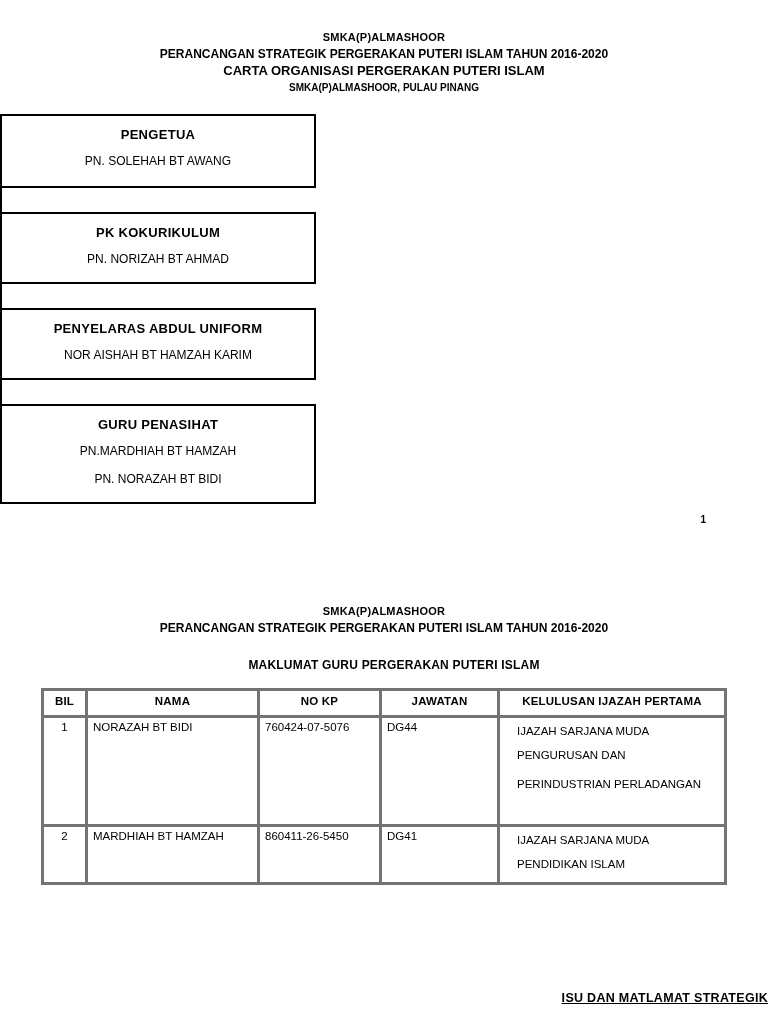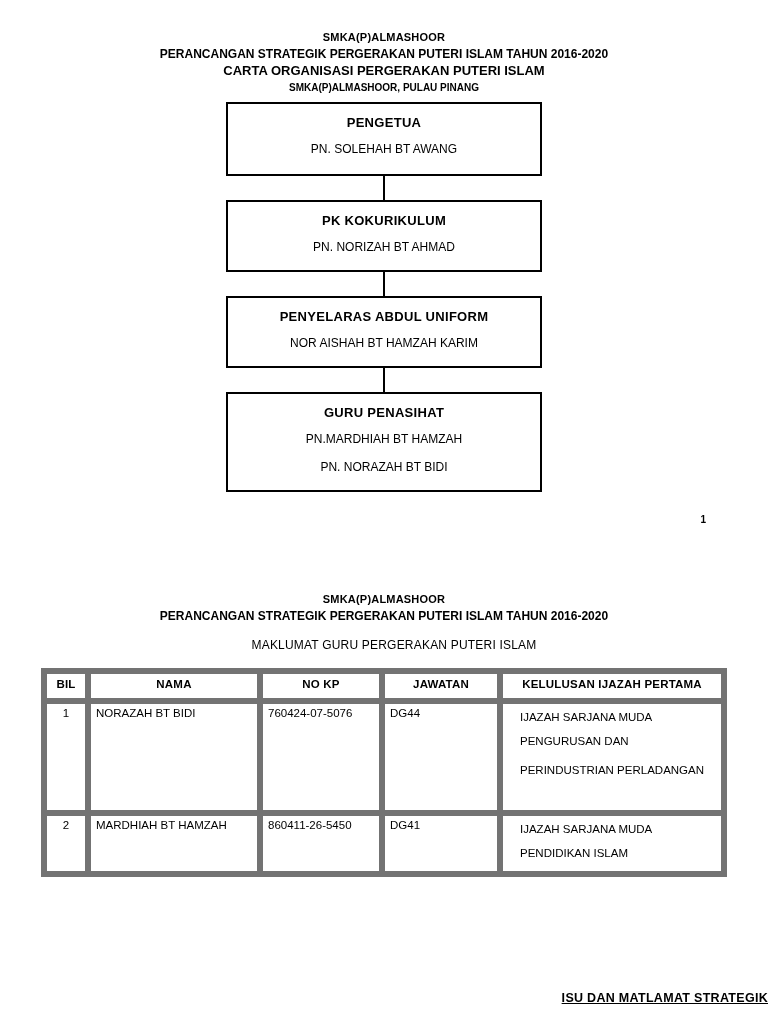--- a/index.html
+++ b/index.html
@@ -46,24 +46,23 @@
     line-height: 17px;
   }
   .hdr-title2 {
     font-size: 10px;
     font-weight: 700;
     line-height: 17px;
   }
 
   
   .chart {
-    margin-top: 6px;
+    margin-top: 18px;
     display: flex;
     flex-direction: column;
-    align-items: center;
   }
   .box {
     width: 316px;
     border: 2px solid #000;
     box-sizing: border-box;
     text-align: center;
     padding: 10px 4px 12px 4px;
   }
   .box .role {
     font-size: 13px;
@@ -93,38 +92,38 @@
     font-weight: 700;
   }
 
   
   .sec2 {
     margin-top: 100px;
     text-align: center;
   }
   .sec2-title {
     font-size: 12px;
-    font-weight: 400;
-    margin-top: 14px;
+    font-weight: 700;
+    margin-top: 22px;
     letter-spacing: 0.2px;
     padding-left: 20px;
   }
 
   
   .tbl-wrap {
     margin: 16px auto 0 auto;
     width: 686px;
   }
   table.info {
     border-collapse: collapse;
     width: 100%;
     table-layout: fixed;
   }
   table.info th, table.info td {
-    border: 6px solid #737373;
+    border: 3px solid #737373;
     font-size: 11.5px;
     vertical-align: top;
     padding: 3px 5px;
   }
   table.info th {
     text-align: center;
     font-weight: 700;
     letter-spacing: 0.2px;
     padding: 4px 2px;
     height: 16px;

